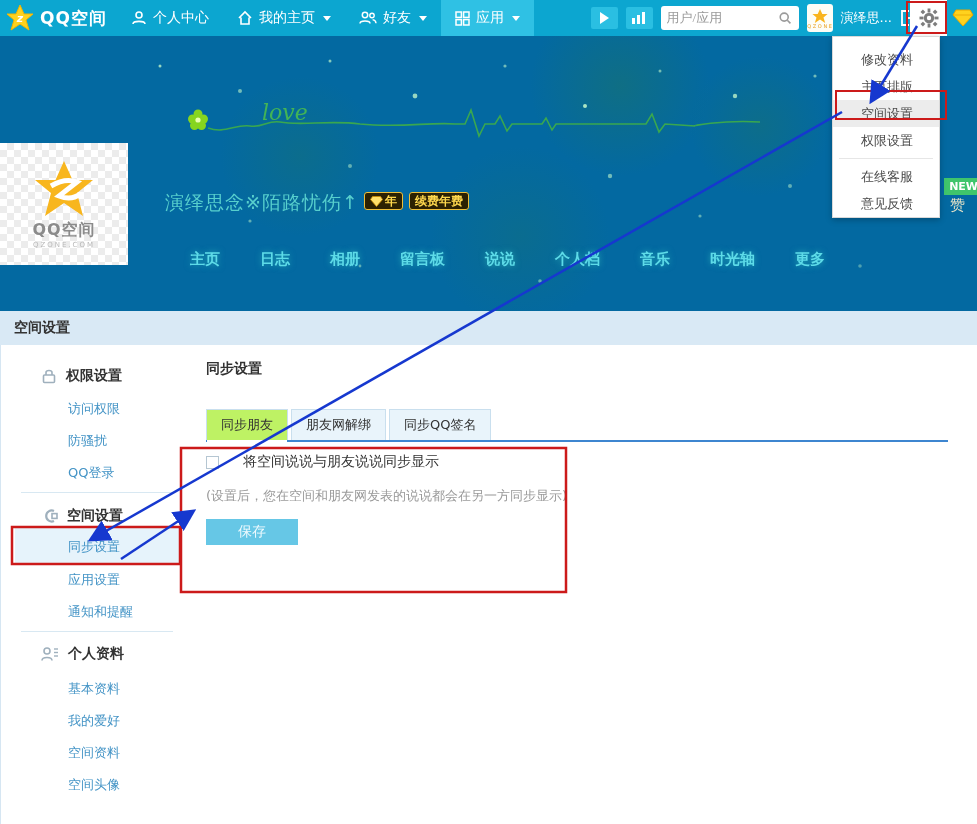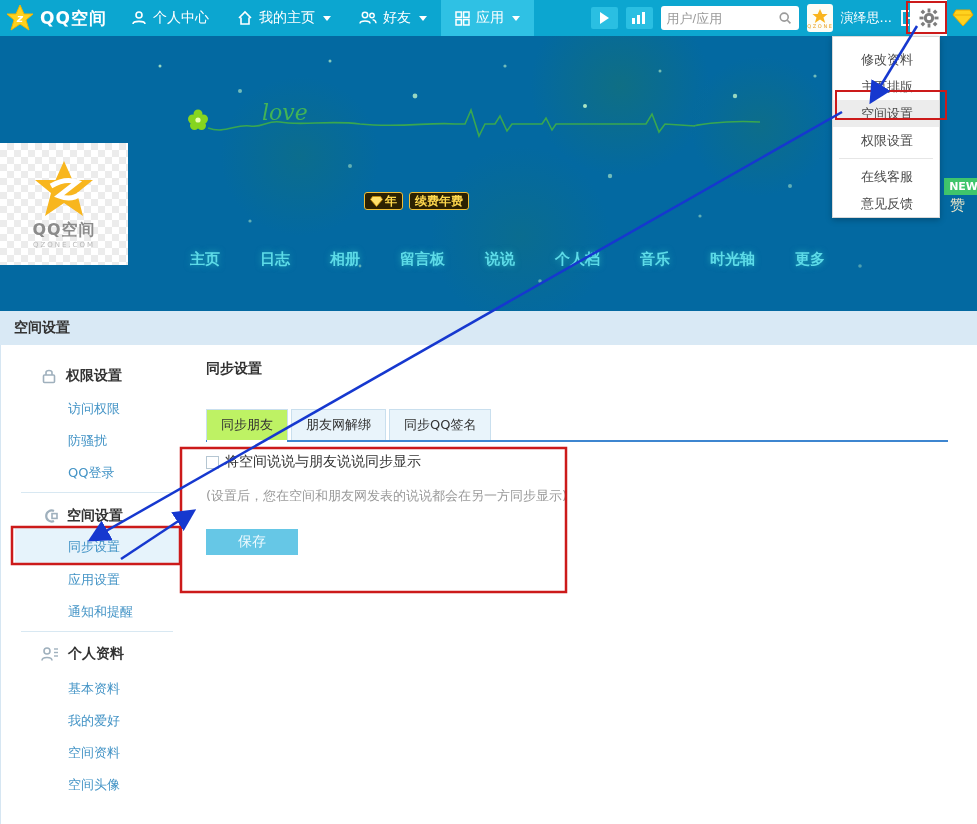--- a/index.html
+++ b/index.html
@@ -9,21 +9,21 @@
   
   .navbar { position:absolute; left:0; top:0; width:977px; height:36px; background:#0ca6d0; display:flex; align-items:center; z-index:30; }
   .brand { display:flex; align-items:center; gap:6px; padding:0 10px 0 6px; }
   .brand-title { color:#fff; font-size:17px; font-weight:bold; letter-spacing:1px; }
   .nav-item { display:flex; align-items:center; gap:6px; color:#fff; font-size:14px; height:36px; padding:0 14px; cursor:pointer; white-space:nowrap; }
   .nav-item.active { background:#2fc1e4; }
   .caret { width:0; height:0; border-left:4px solid transparent; border-right:4px solid transparent; border-top:5px solid #fff; margin-left:2px; }
   .nav-right { display:flex; align-items:center; margin-left:auto; gap:8px; padding-right:4px; }
   .sq-btn { width:27px; height:22px; background:#2abfe2; border-radius:2px; display:flex; align-items:center; justify-content:center; cursor:pointer; }
   .searchbox { width:138px; height:24px; background:#fff; border:none; border-radius:3px; display:flex; align-items:center; padding:0 6px; }
-  .searchbox input { border:none; outline:none; width:100%; font-size:13px; color:#666; font-family:Liberation Sans, sans-serif; }
+  .searchbox input { border:none; outline:none; width:100%; font-size:13px; color:#666; font-family:Liberation Serif, serif; }
   .searchbox input::placeholder { color:#9a9a9a; }
   .qz-badge { width:26px; height:28px; background:#fdfdf6; border-radius:3px; display:flex; flex-direction:column; align-items:center; justify-content:center; cursor:pointer; }
   .qz-badge small { font-size:5px; color:#e8a020; line-height:4px; }
   .nav-user { color:#fff; font-size:13px; cursor:pointer; }
   .gear-slot { position:absolute; left:910px; top:0; width:37px; height:36px; background:#fff; display:flex; align-items:center; justify-content:center; z-index:39; cursor:pointer; }
 
   
   .banner { position:absolute; left:0; top:36px; width:977px; height:275px; background:#0369a1; overflow:hidden; z-index:1; }
   .banner-deco { position:absolute; left:0; top:0; }
   .logo-card { position:absolute; left:0; top:107px; width:128px; height:122px; background-color:#fff;
@@ -54,25 +54,25 @@
   .side-link { position:absolute; left:67px; font-size:13px; color:#4494c6; cursor:pointer; }
   .side-div { position:absolute; left:20px; width:152px; border-top:1px solid #d8e8f2; }
   .side-active-bg { position:absolute; left:14px; top:183px; width:164px; height:35px; background:#e6f3fb; }
 
   .main { position:absolute; left:205px; top:0; width:742px; }
   .main-title { position:absolute; top:15px; left:0; font-size:14px; font-weight:bold; color:#333; }
   .tabs { position:absolute; top:64px; left:0; width:742px; border-bottom:2px solid #3e86d0; display:flex; }
   .tab { font-size:13px; color:#333; padding:6px 14px; background:#e9f4fb; border:1px solid #c9dfee; border-bottom:none; margin-right:3px; cursor:pointer; }
   .tab.active { background:#bef264; position:relative; }
   .tab.active::after { content:""; position:absolute; left:0; right:0; bottom:-2px; height:2px; background:#fff; }
-  .chk-row { position:absolute; top:108px; left:0; display:flex; align-items:center; gap:6px; }
+  .chk-row { position:absolute; top:108px; left:0; display:flex; align-items:center; gap:24px; }
   .chk { width:13px; height:13px; border:1px solid #b5c6d2; background:#fff; cursor:pointer; }
   .chk-label { font-size:14px; color:#333; }
   .note { position:absolute; top:142px; left:0; font-size:13px; color:#9a9a9a; }
-  .save-btn { position:absolute; top:184px; left:0; width:92px; height:26px; background:#66c7e6; color:#eefafe; font-size:14px; border:none; cursor:pointer; font-family:inherit; }
+  .save-btn { position:absolute; top:174px; left:0; width:92px; height:26px; background:#66c7e6; color:#eefafe; font-size:14px; border:none; cursor:pointer; font-family:inherit; }
 
   
   .dropdown { position:absolute; left:832px; top:36px; width:108px; height:182px; background:#fff; border:1px solid #d9d9d9; box-shadow:0 2px 6px rgba(0,0,0,.25); z-index:40; padding-top:9px; }
   .dd-item { height:27px; line-height:27px; padding-left:28px; font-size:13px; color:#4a4a4a; cursor:pointer; }
   .dd-item.hl { background:#ececec; }
   .dd-sep { border-top:1px solid #e6e6e6; margin:4px 6px; }
 
   
   .anno { position:absolute; left:0; top:0; z-index:50; pointer-events:none; }
 </style>
@@ -237,20 +237,21 @@
 
   <div class="logo-card">
     <svg width="62" height="58" viewBox="0 0 62 58">
       <polygon points="31,1 39.5,20 60,20 44,33 50,56 31,43 12,56 18,33 2,20 22.5,20" fill="#f8b61e"></polygon>
       <path d="M18,26 C28,20 36,19 44,22 L26,36 C36,40 42,38 47,34" fill="none" stroke="#fff" stroke-width="5"></path>
     </svg>
     <span class="logo-title">QQ空间</span>
     <span class="logo-sub">QZONE.COM</span>
   </div>
 
+  <div class="nickname">演绎思念※陌路忧伤↑</div>
 
   <div class="badges">
     <span class="vip-badge">
       <svg width="13" height="11" viewBox="0 0 13 11">
         <polygon points="2.5,0.5 10.5,0.5 12.5,3.5 6.5,10.5 0.5,3.5" fill="#ffe06a" stroke="#c98c00" stroke-width="0.8"></polygon>
       </svg>
       <span>年</span>
     </span>
     <span class="vip-badge">续费年费</span>
   </div>

